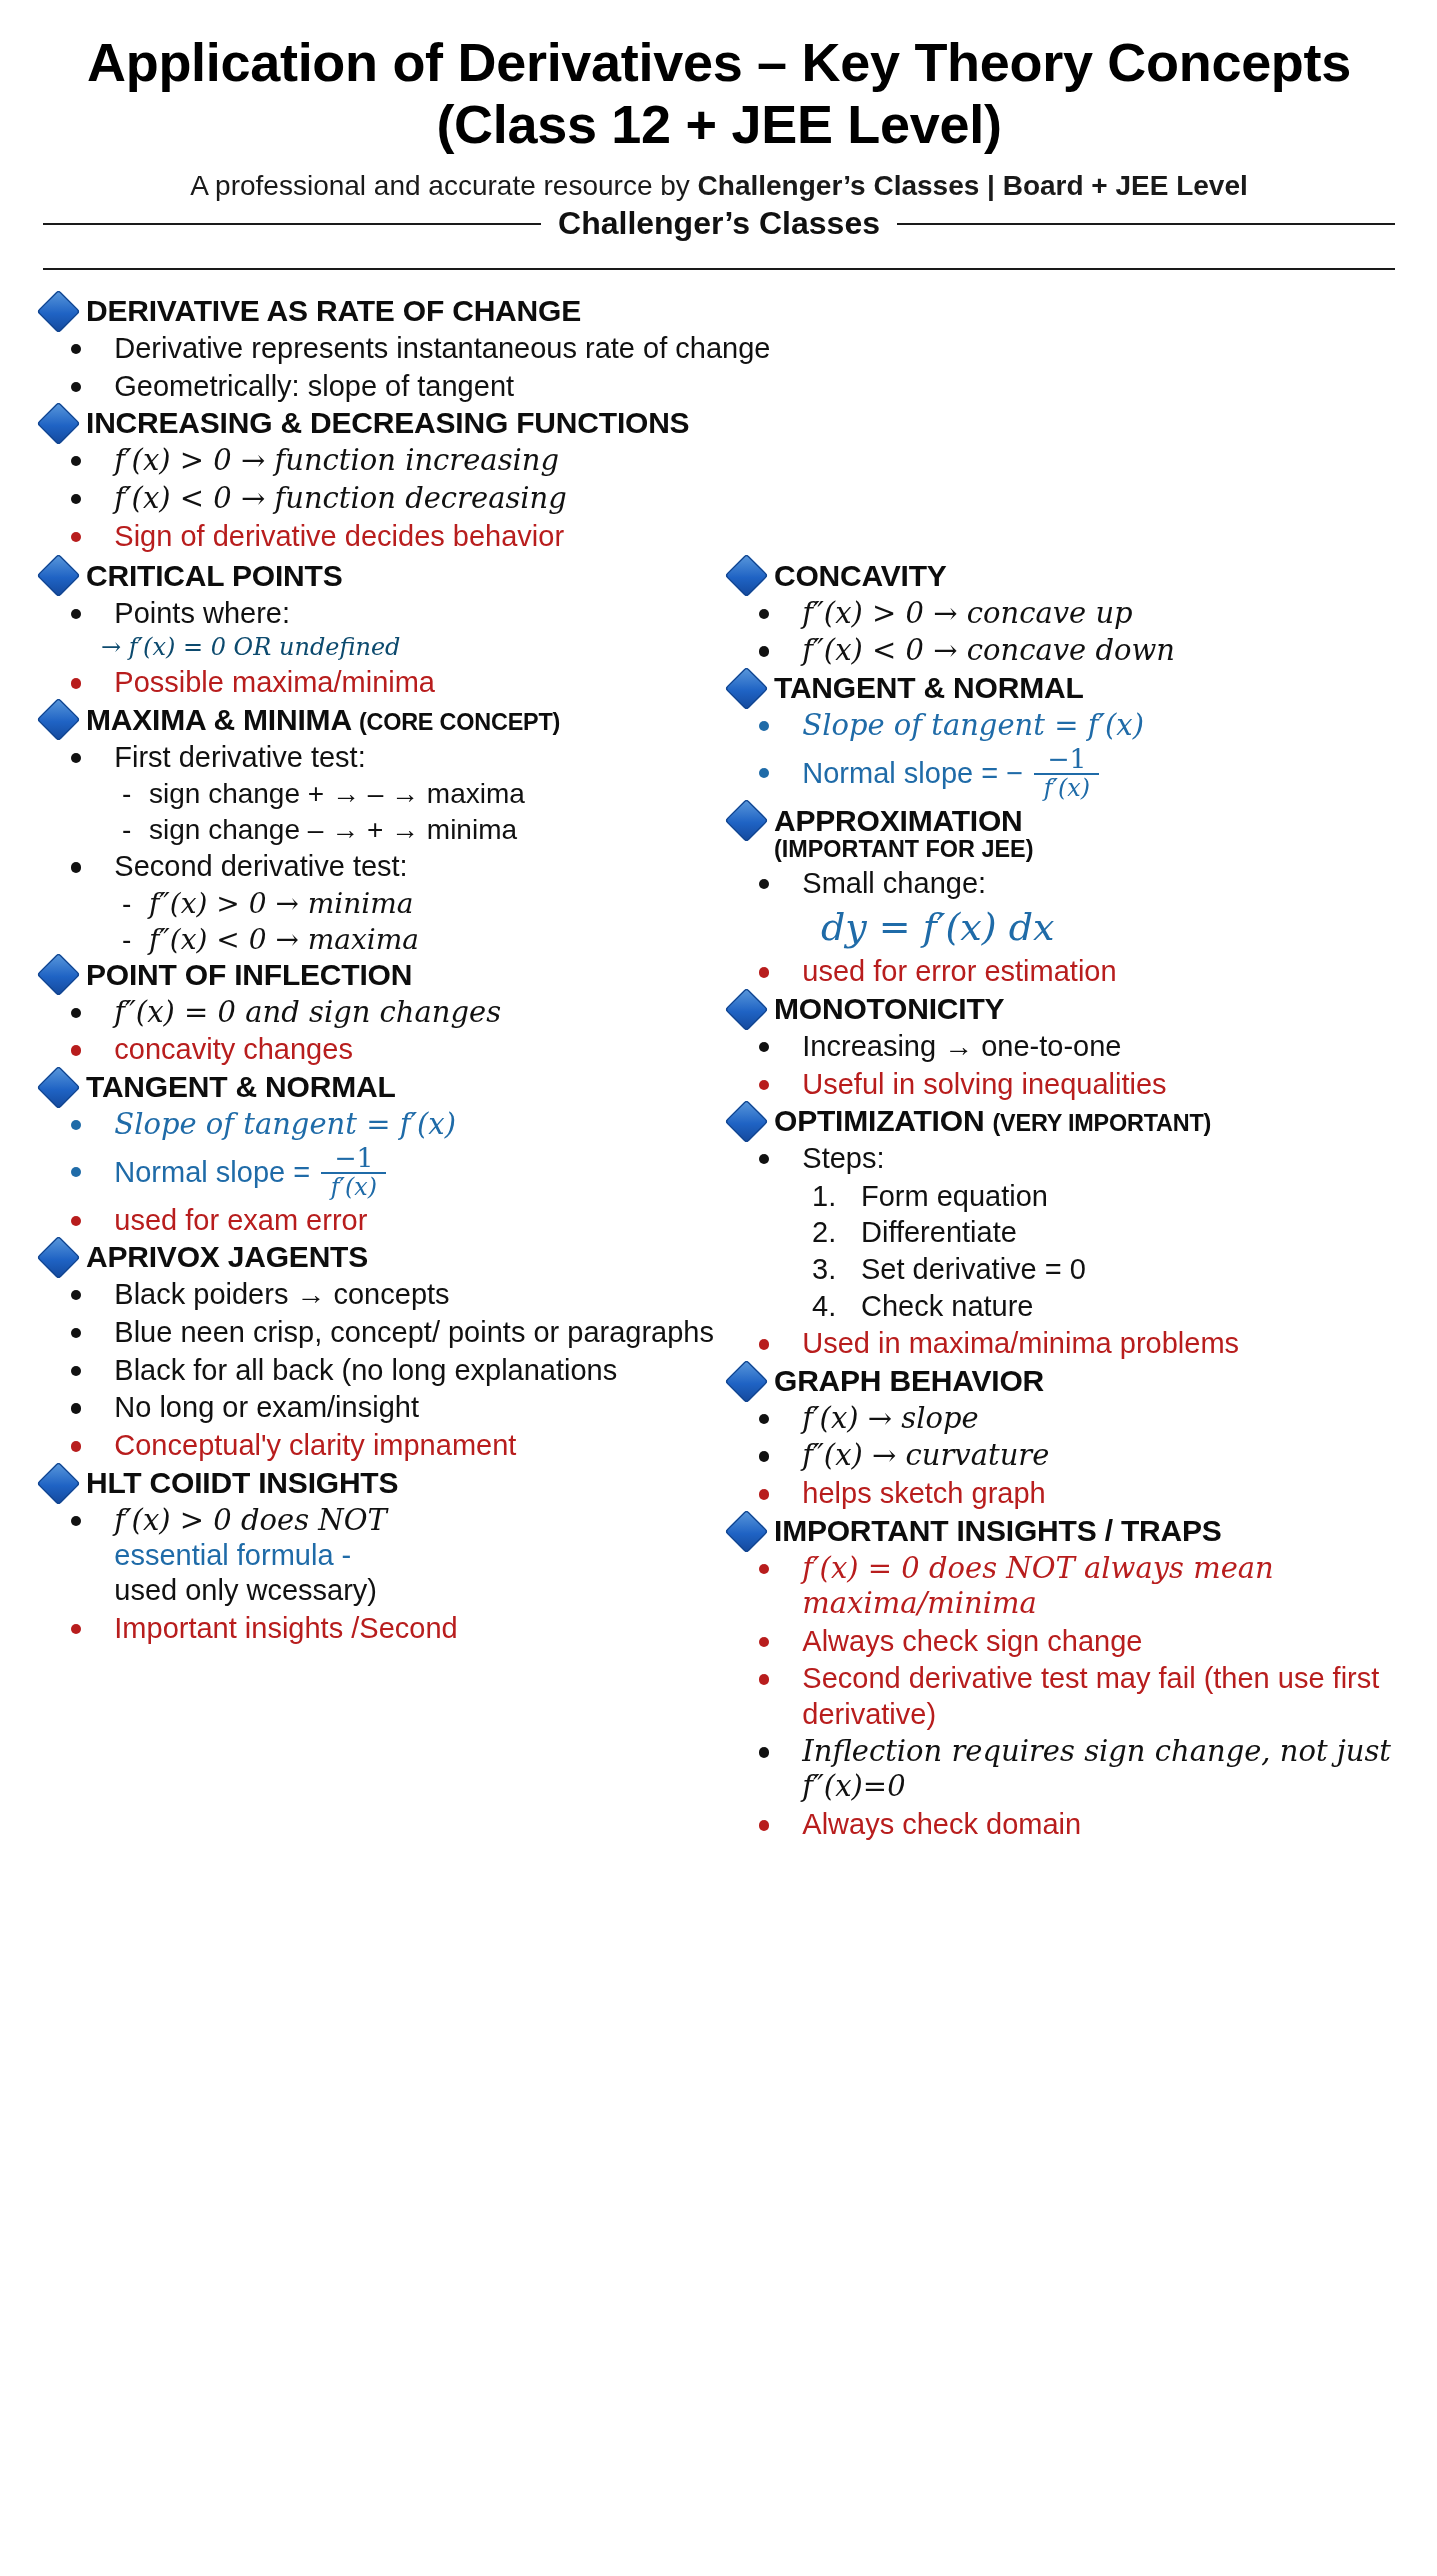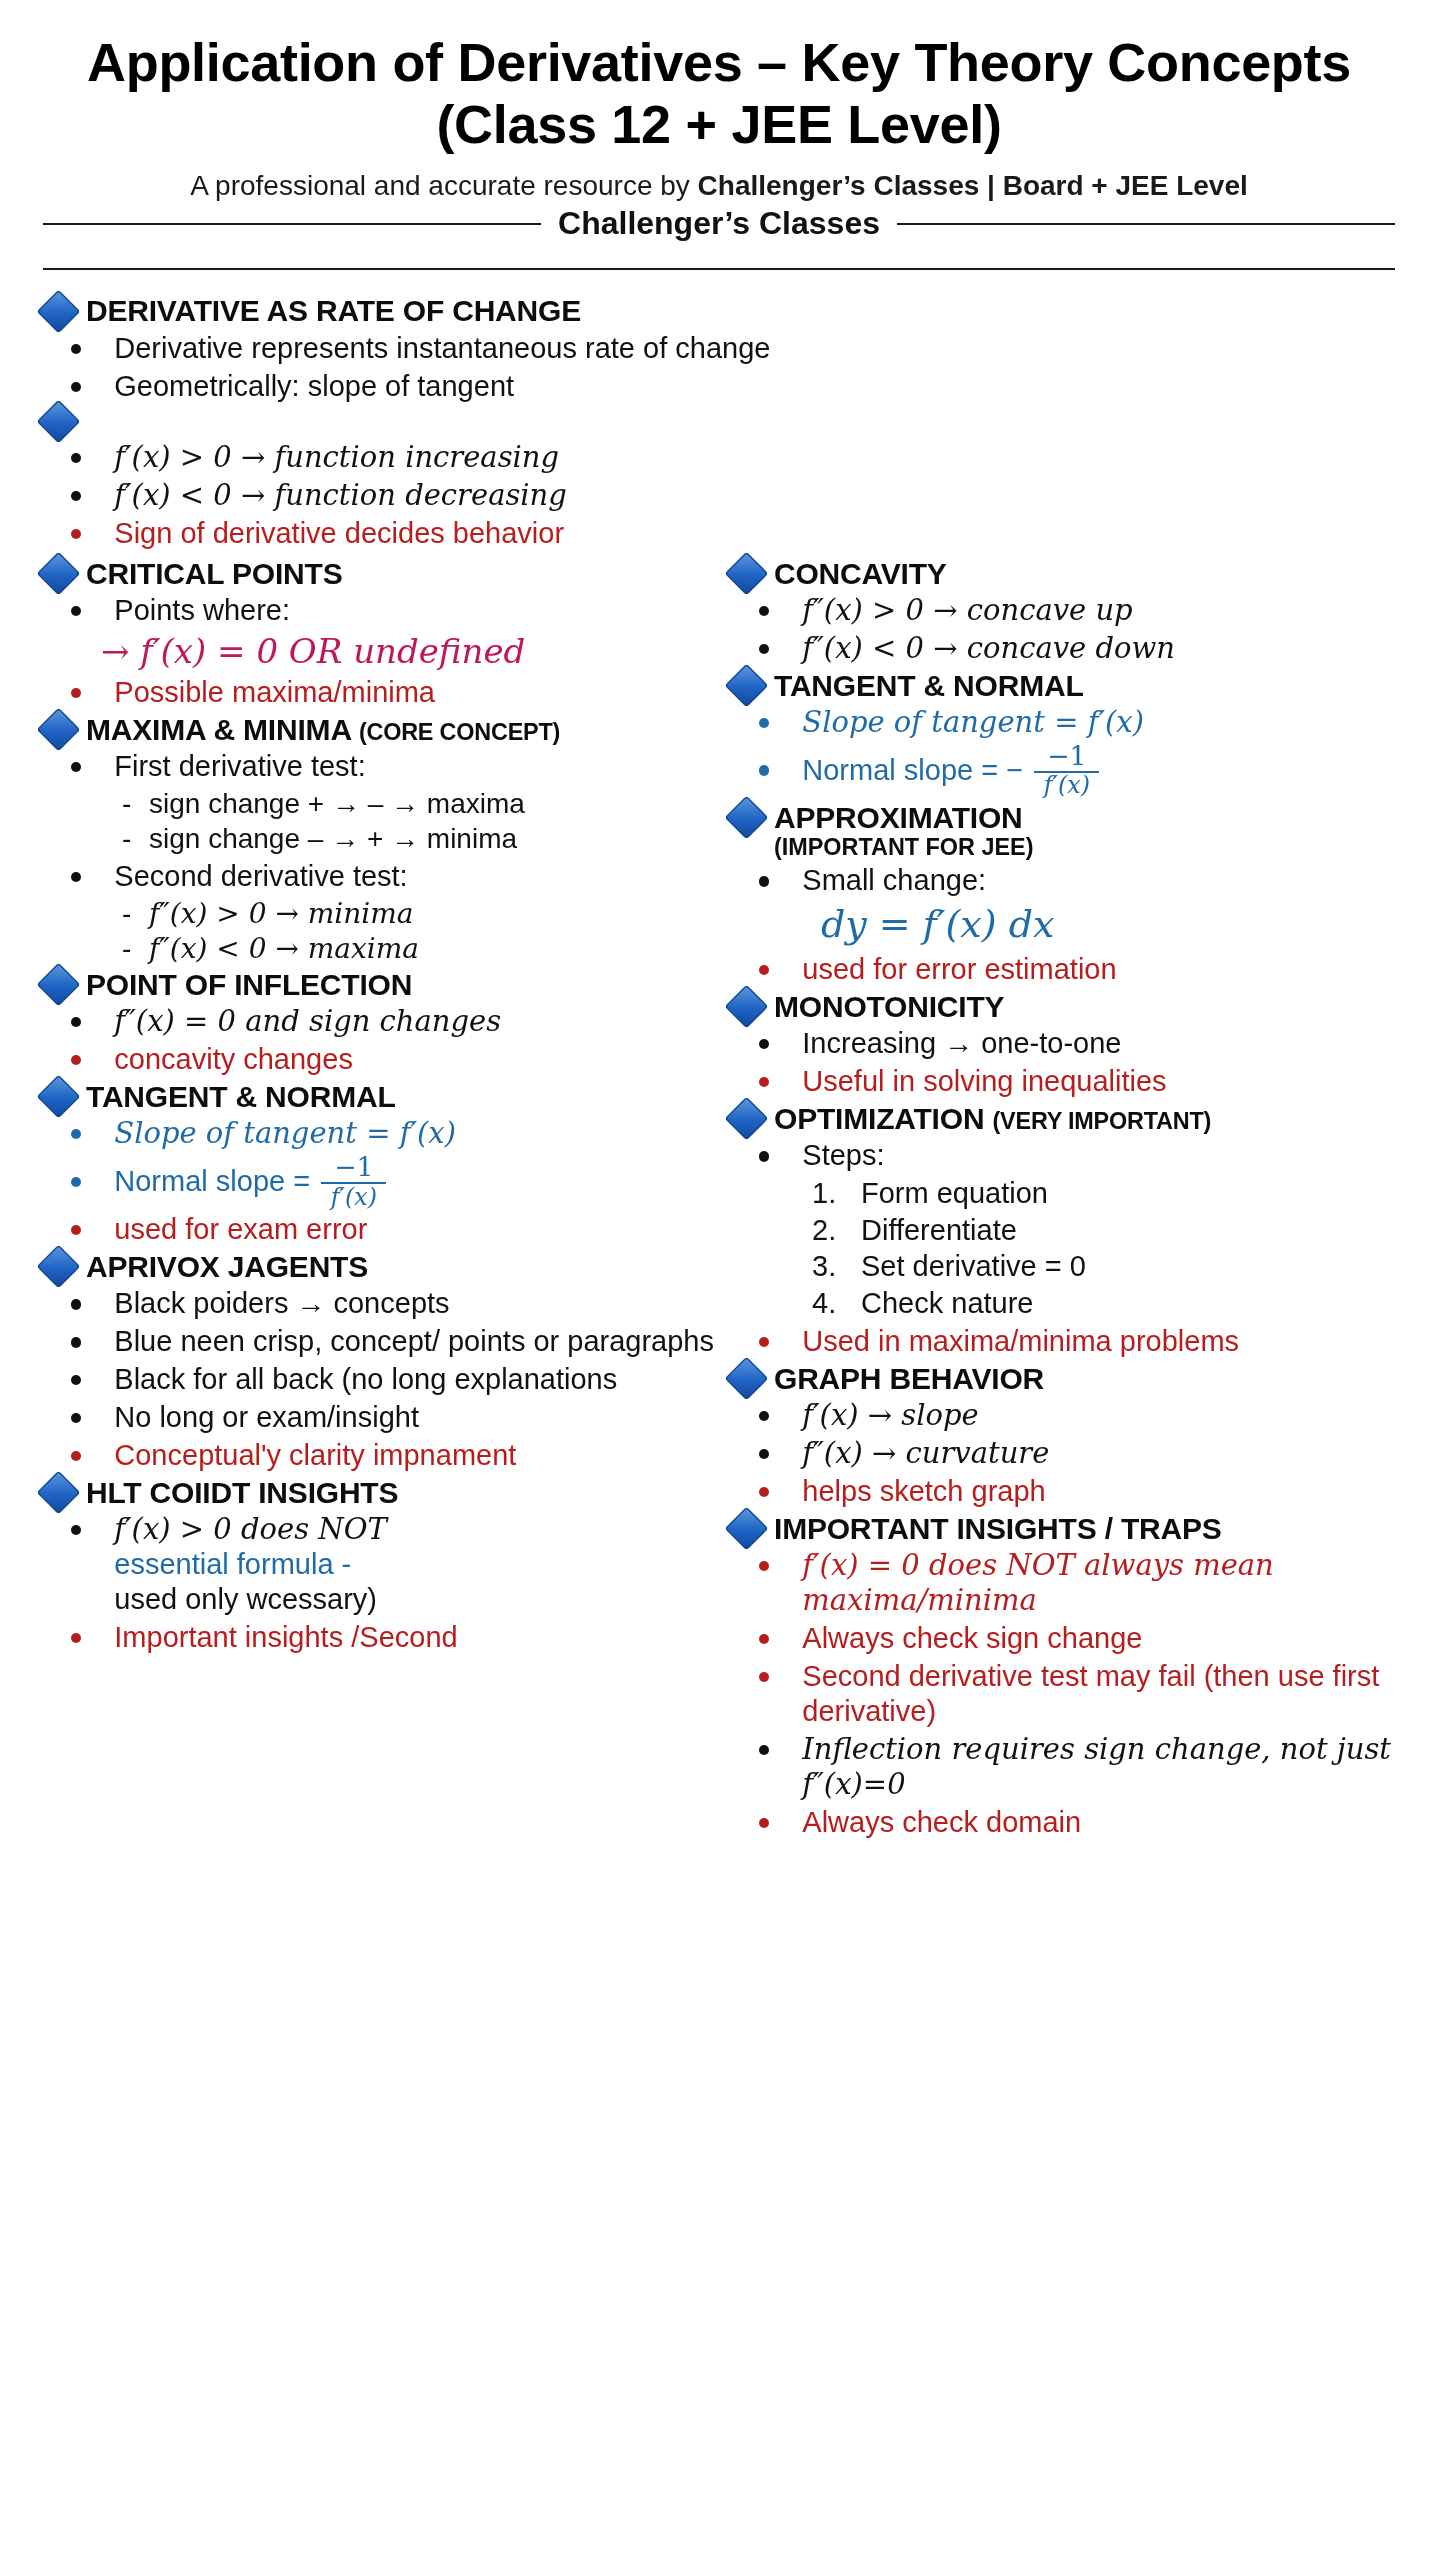--- a/index.html
+++ b/index.html
@@ -160,23 +160,23 @@
     flex: 0 0 auto;
     width: 14px;
     margin-top: 0px;
     font-size: 28px;
     line-height: 1.2;
   }
 
   
   .cont {
     margin: 0.9px 0 1.9px 58px;
-    font-size: 34px;
+    font-size: 24px;
     line-height: 1.21;
-    color: #be185d;
+    color: #0c4a6e;
   }
 
   
   .numitem {
     display: flex;
     gap: 15px;
     margin: 1.9px 0 1.9px 81px;
     font-size: 29px;
     line-height: 1.2;
     color: #111;
@@ -259,20 +259,21 @@
       </div>
       <div class="bullet">
         <span class="dot"></span>
         <span class="txt">Geometrically: slope of tangent</span>
       </div>
     </div>
 
     <div class="full-width-block">
       <div class="sec-head">
         <span class="diamond"></span>
+        <span class="sec-title">INCREASING &amp; DECREASING FUNCTIONS</span>
       </div>
       <div class="bullet">
         <span class="dot"></span>
         <span class="txt mi">f′(x) &gt; 0 → function increasing</span>
       </div>
       <div class="bullet">
         <span class="dot"></span>
         <span class="txt mi">f′(x) &lt; 0 → function decreasing</span>
       </div>
       <div class="bullet red">

